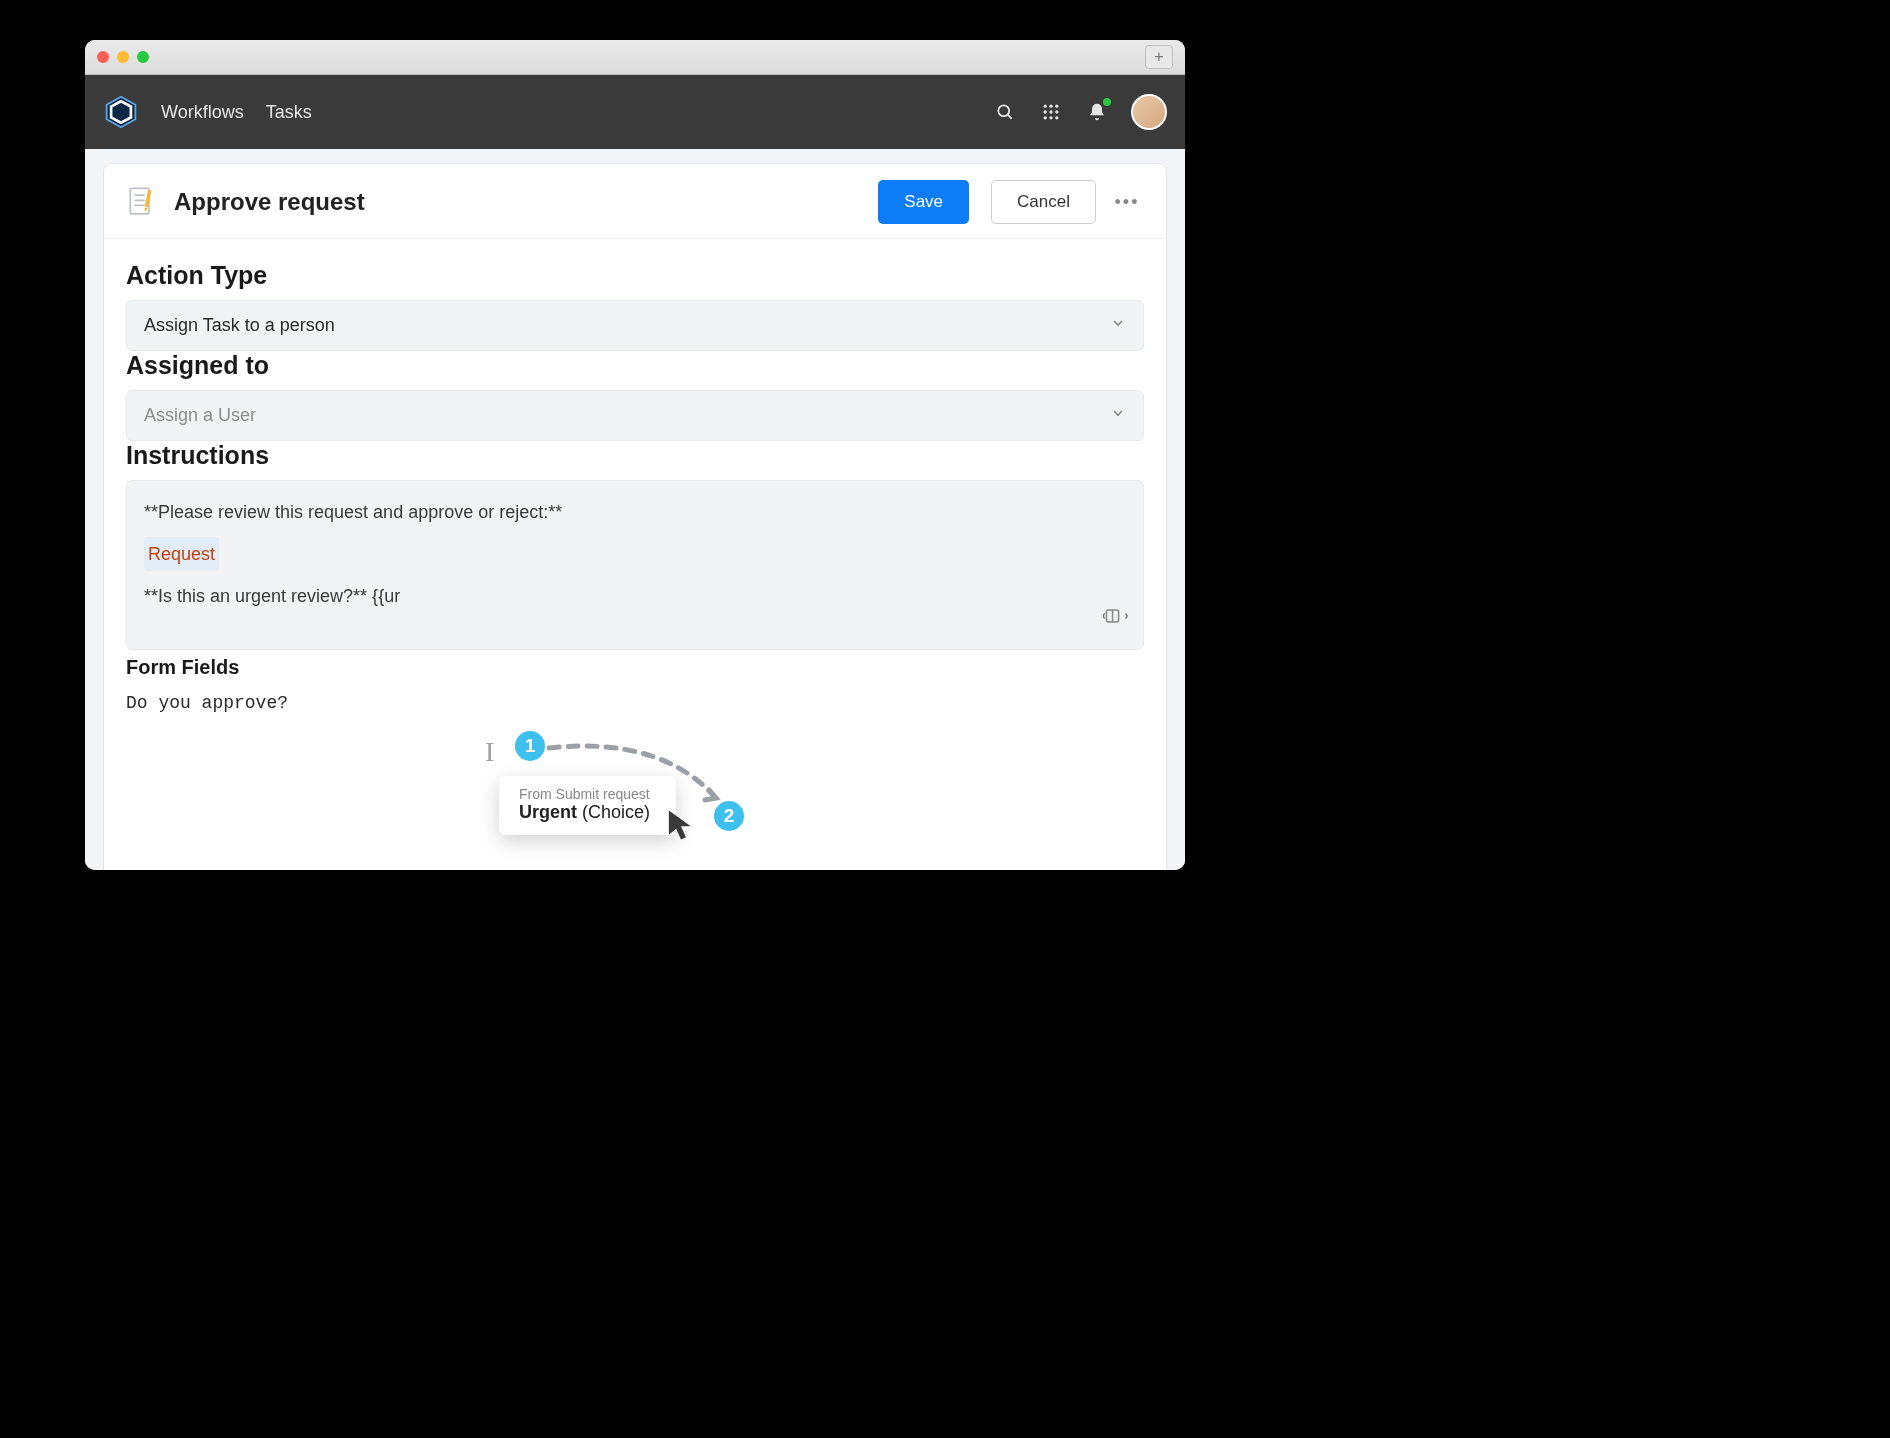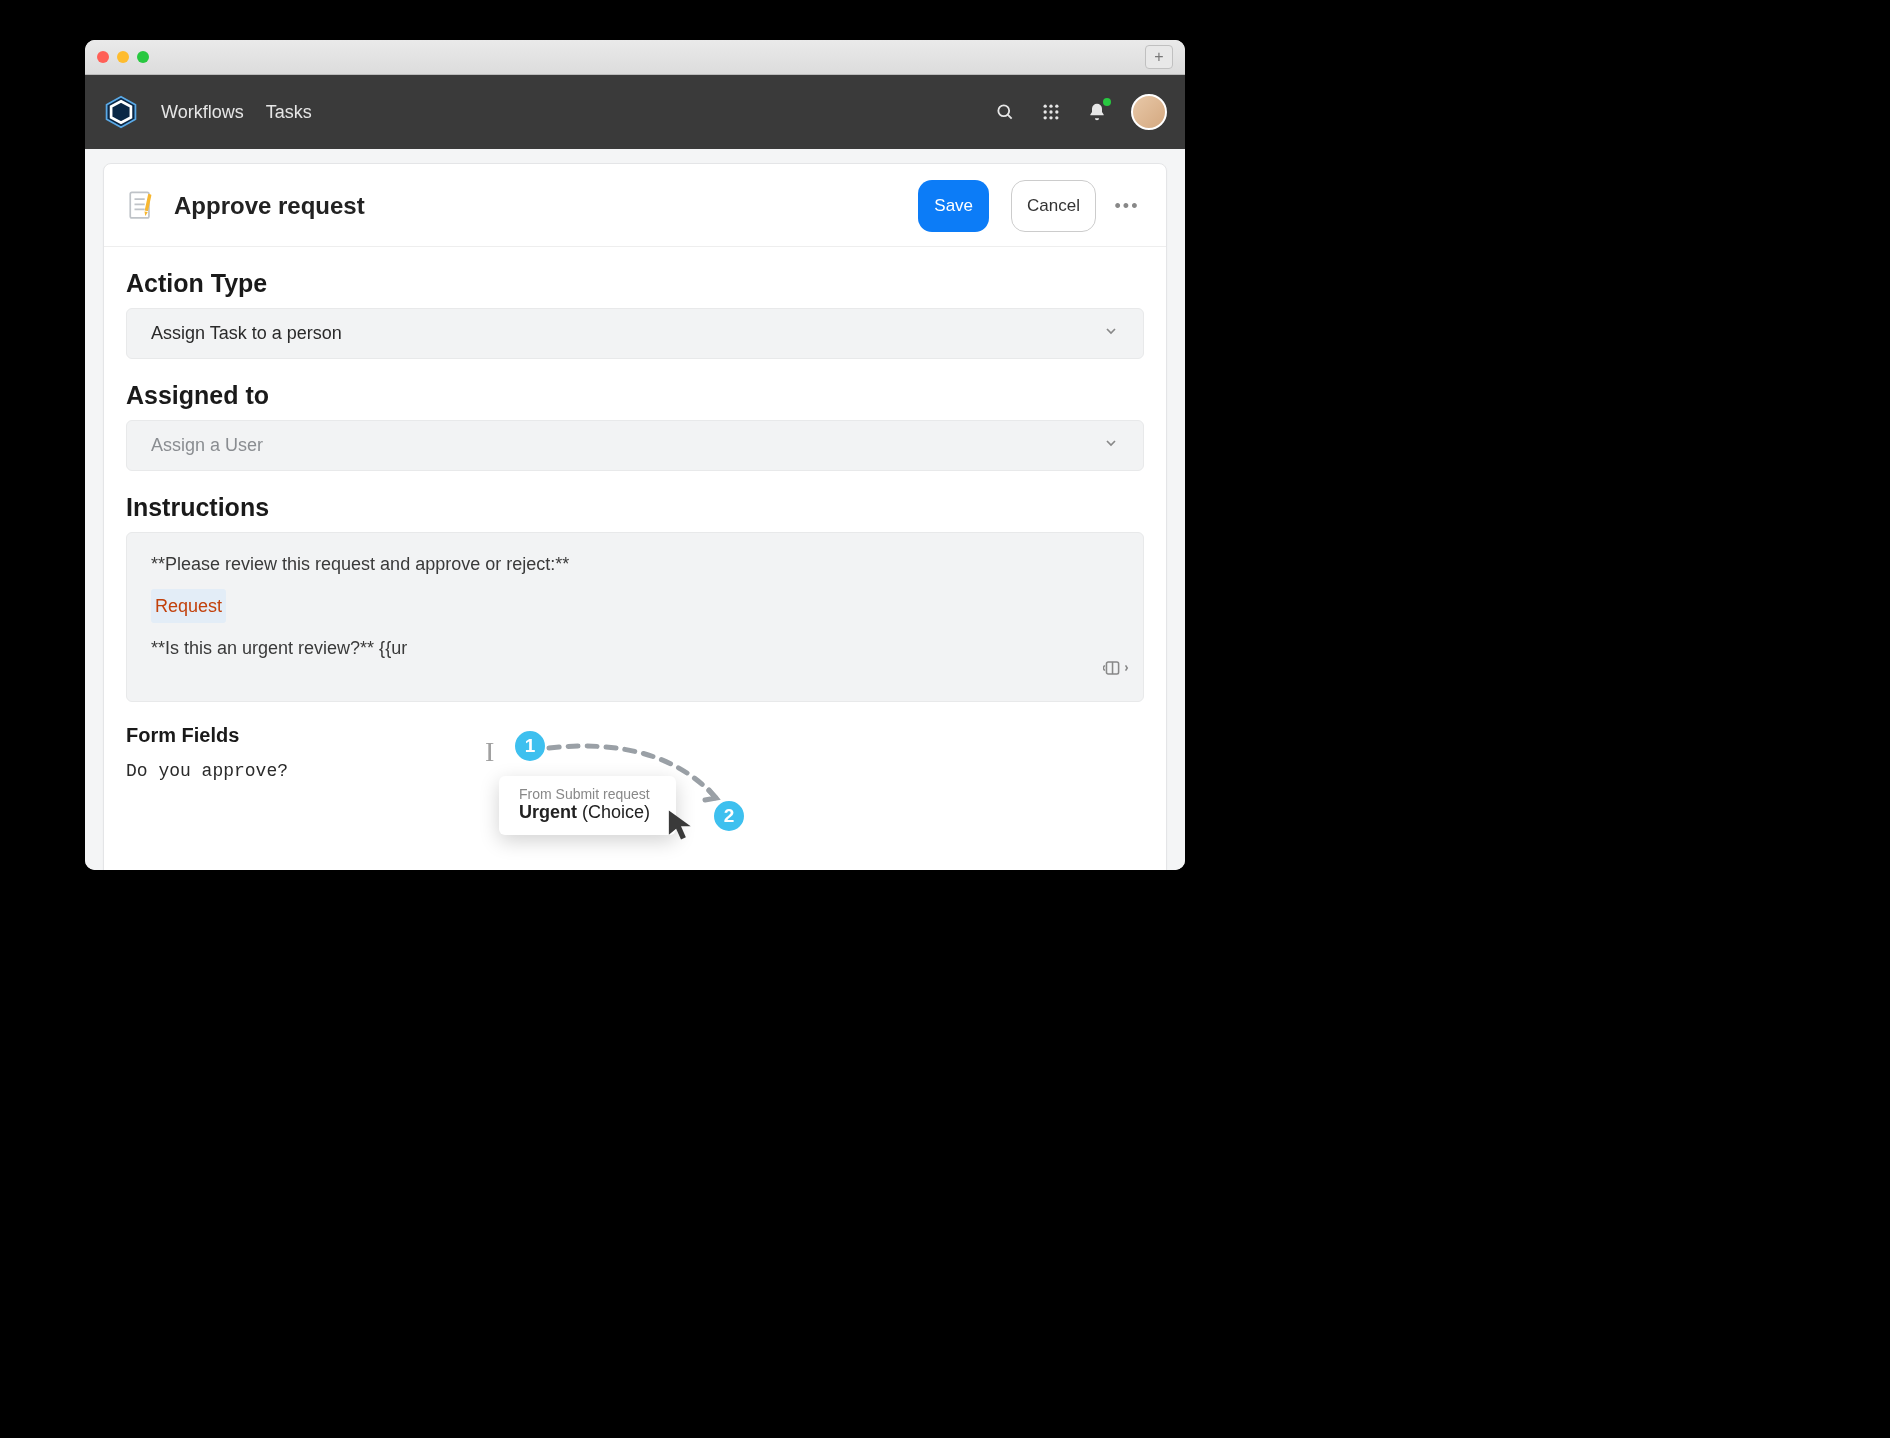--- a/index.html
+++ b/index.html
@@ -92,47 +92,46 @@
   display: flex;
   align-items: center;
   padding: 16px 22px 14px 22px;
   border-bottom: 1px solid #eee;
   gap: 14px;
 }
 .card-icon { width: 34px; height: 34px; }
 .card-title { font-size: 24px; font-weight: 600; color: #222; }
 .card-header-spacer { flex: 1; }
 .btn {
-  height: 52px;
-  padding: 0 15px;
-  border-radius: 14px;
+  height: 44px;
+  padding: 0 25px;
+  border-radius: 5px;
   font-size: 17px;
   cursor: pointer;
   border: 1px solid transparent;
 }
 .btn-primary { background: #0c7cf7; color: #fff; }
 .btn-secondary { background: #fff; color: #333; border-color: #ccc; }
 .more-btn {
   width: 34px; height: 34px;
   display: flex; align-items: center; justify-content: center;
   color: #888; cursor: pointer;
   letter-spacing: 2px;
   font-size: 18px;
 }
 .card-body { padding: 22px 22px 0 22px; }
 .field-label { font-size: 25px; font-weight: 700; color: #1a1a1a; margin-bottom: 10px; }
 .select-box, .text-area {
   background: #f2f3f4;
   border: 1px solid #e8e9ea;
   border-radius: 6px;
-  padding: 14px 24px;
+  padding: 14px 17px;
   width: 100%;
   display: flex;
   align-items: center;
-  margin-bottom: 22px;
   font-size: 18px;
 }
 .select-box { cursor: pointer; }
 .select-value { color: #2a2a2a; }
 .select-placeholder { color: #8a8d91; }
 .chevron { margin-left: auto; color: #888; }
 .text-area {
   display: block;
   position: relative;
   line-height: 1.9;

